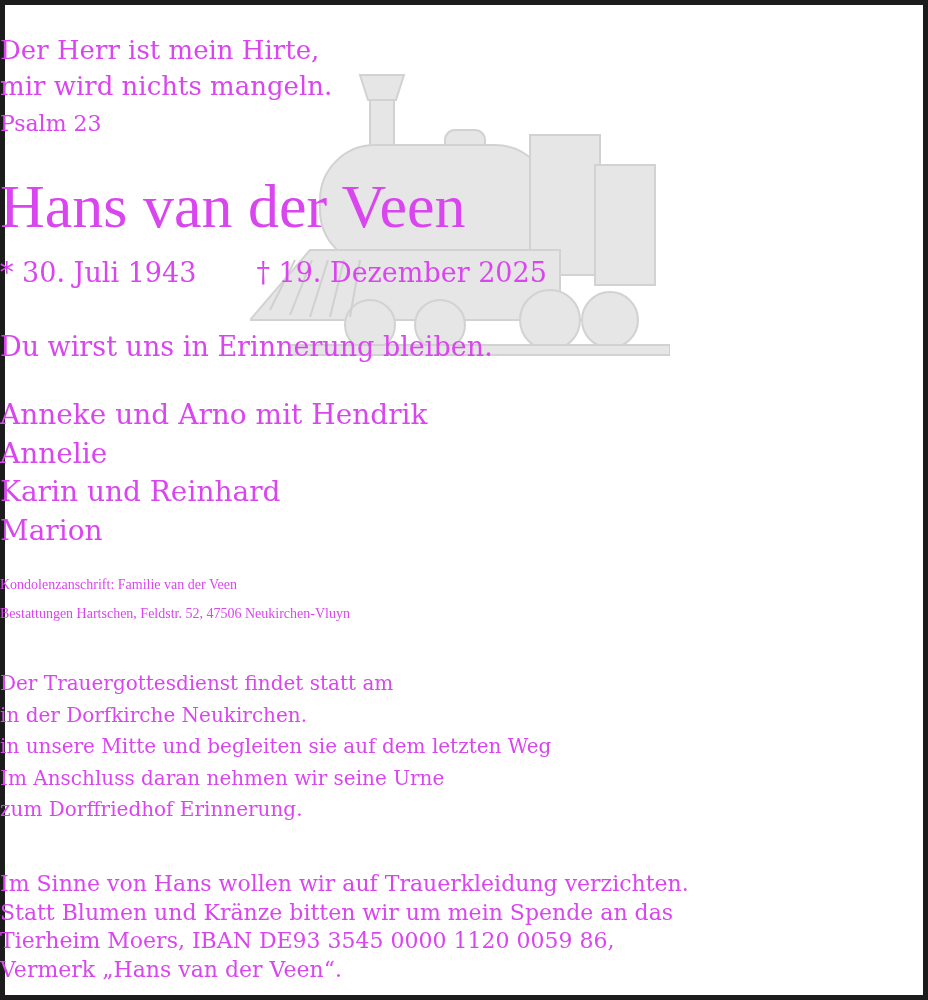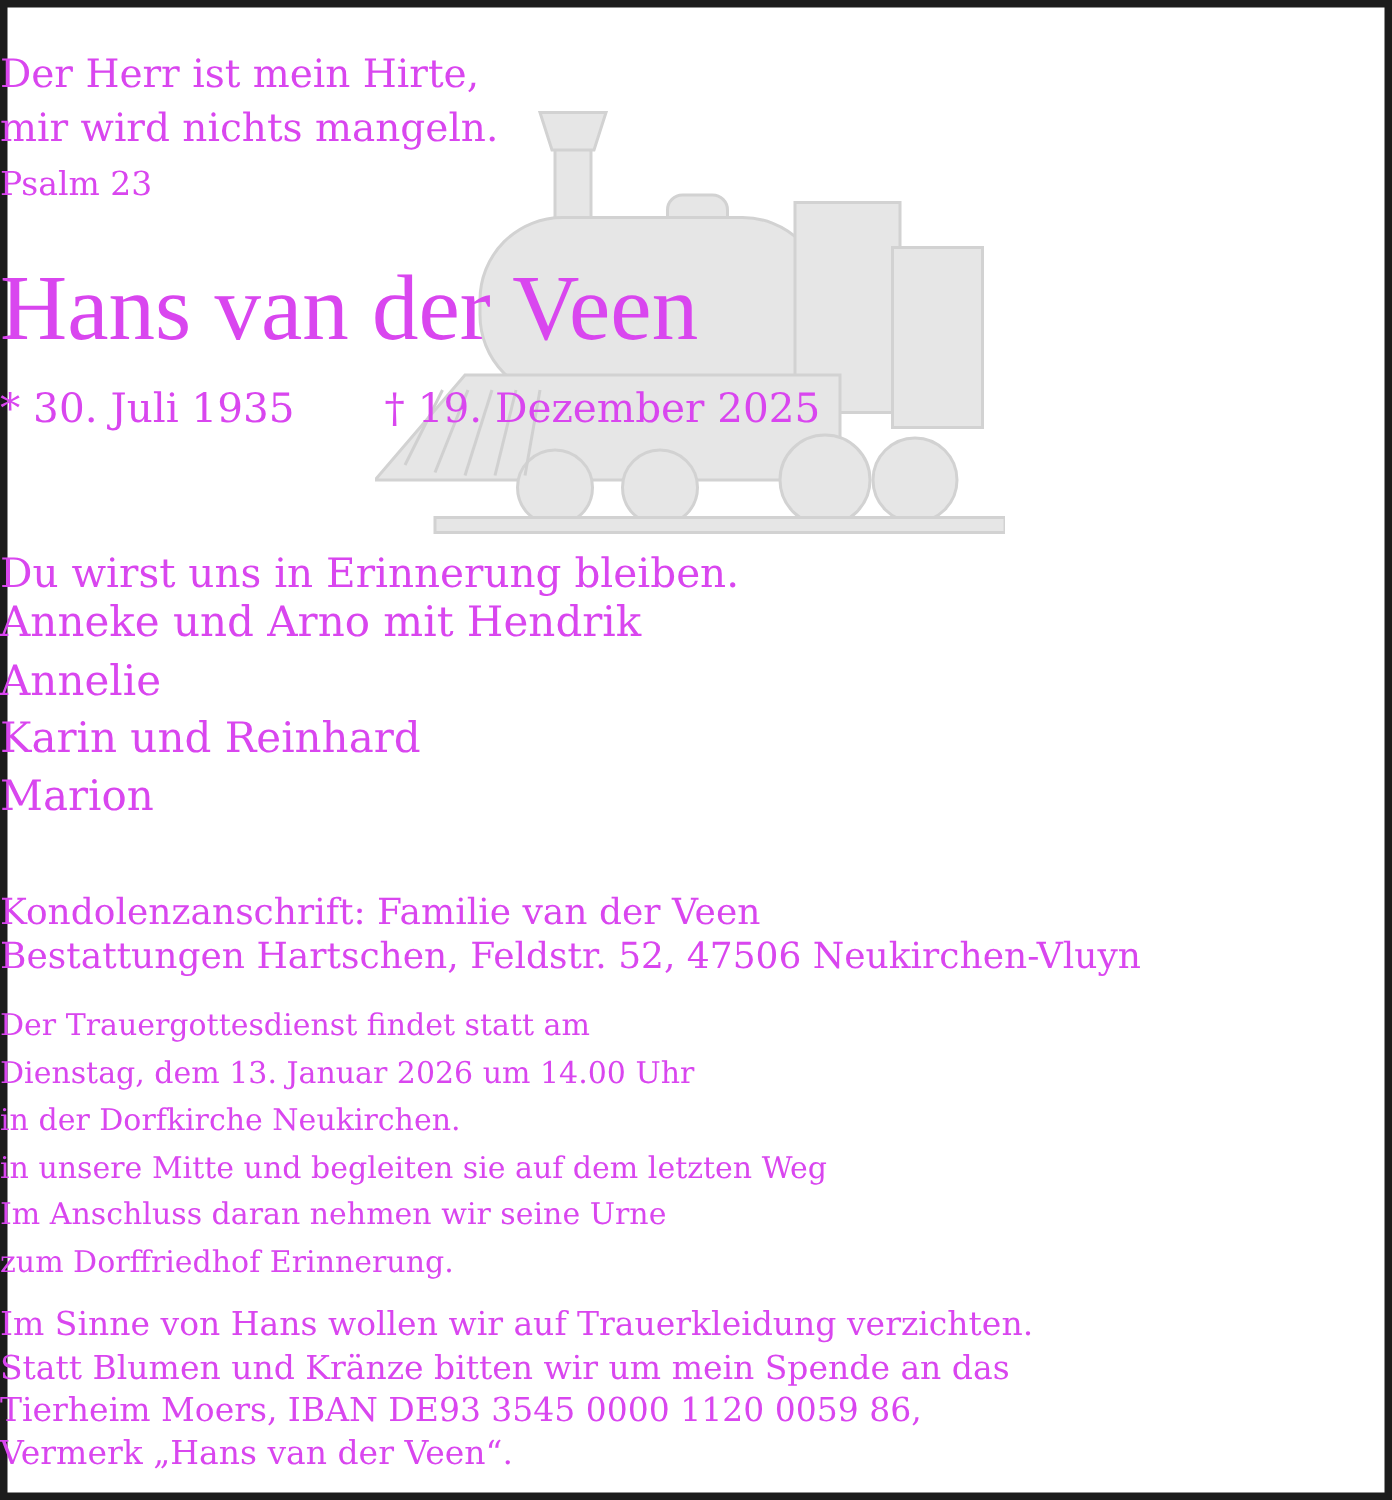--- a/index.html
+++ b/index.html
@@ -39,40 +39,39 @@
   </g>
 </svg>
 
 <div class="t" style="top:34px; font-size:26px; line-height:32px;">Der Herr ist mein Hirte,</div>
 <div class="t" style="top:70px; font-size:26px; line-height:32px;">mir wird nichts mangeln.</div>
 <div class="t" style="top:110px; font-size:22px; line-height:28px;">Psalm 23</div>
 
 <div class="t serif2" style="top:168px; font-size:62px; line-height:76px;">Hans van der Veen</div>
 
 <div class="t" style="top:256px; font-size:27px; line-height:34px;">
-  <span>* 30. Juli 1935</span><span style="display:inline-block;width:60px"></span><span>† 19. Dezember 2025</span>
+  <span>* 30. Juli 1943</span><span style="display:inline-block;width:60px"></span><span>† 19. Dezember 2025</span>
 </div>
 
-<div class="t" style="top:366px; font-size:27px; line-height:34px;">Du wirst uns in Erinnerung bleiben.</div>
+<div class="t" style="top:330px; font-size:27px; line-height:34px;">Du wirst uns in Erinnerung bleiben.</div>
 
 <div class="t" style="top:396px; font-size:28px; line-height:38.5px;">
   <div>Anneke und Arno mit Hendrik</div>
   <div>Annelie</div>
   <div>Karin und Reinhard</div>
   <div>Marion</div>
 </div>
 
-<div class="t" style="top:594px; font-size:24px; line-height:29px;">
+<div class="t" style="top:570px; font-size:14px; line-height:29px;font-family:Liberation Serif, serif;">
   <div>Kondolenzanschrift: Familie van der Veen</div>
   <div>Bestattungen Hartschen, Feldstr. 52, 47506 Neukirchen-Vluyn</div>
 </div>
 
 <div class="t" style="top:668px; font-size:20px; line-height:31.5px;">
   <div>Der Trauergottesdienst findet statt am</div>
-  <div>Dienstag, dem 13. Januar 2026 um 14.00 Uhr</div>
   <div>in der Dorfkirche Neukirchen.</div>
   <div>in unsere Mitte und begleiten sie auf dem letzten Weg</div>
   <div>Im Anschluss daran nehmen wir seine Urne</div>
   <div>zum Dorffriedhof Erinnerung.</div>
 </div>
 
 <div class="t" style="top:870px; font-size:22px; line-height:28.5px;">
   <div>Im Sinne von Hans wollen wir auf Trauerkleidung verzichten.</div>
   <div>Statt Blumen und Kränze bitten wir um mein Spende an das</div>
   <div>Tierheim Moers, IBAN DE93 3545 0000 1120 0059 86,</div>

